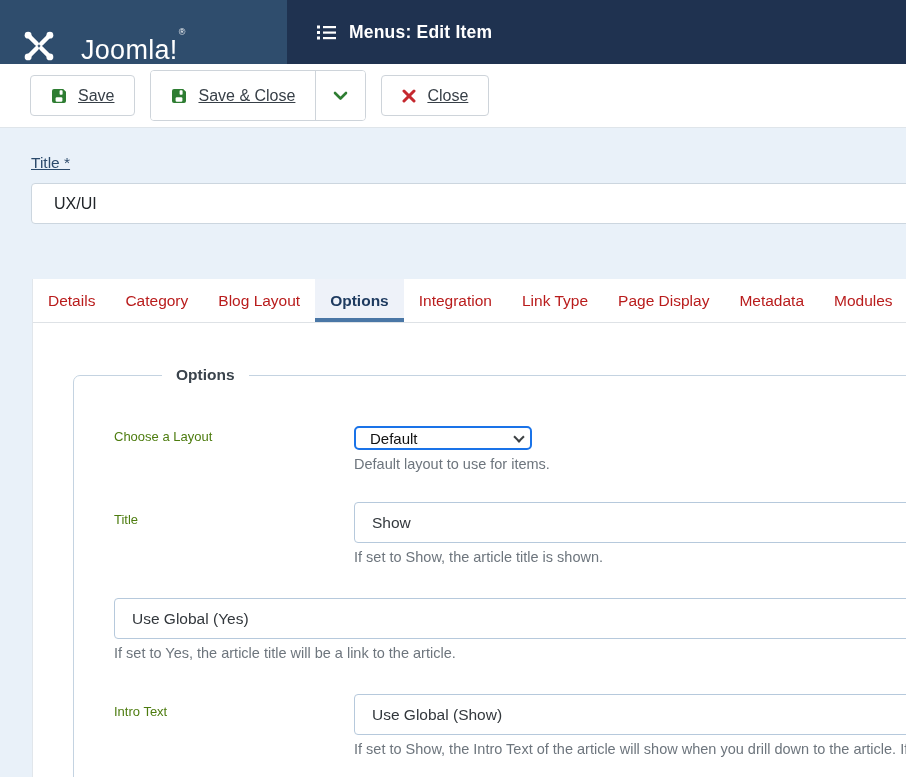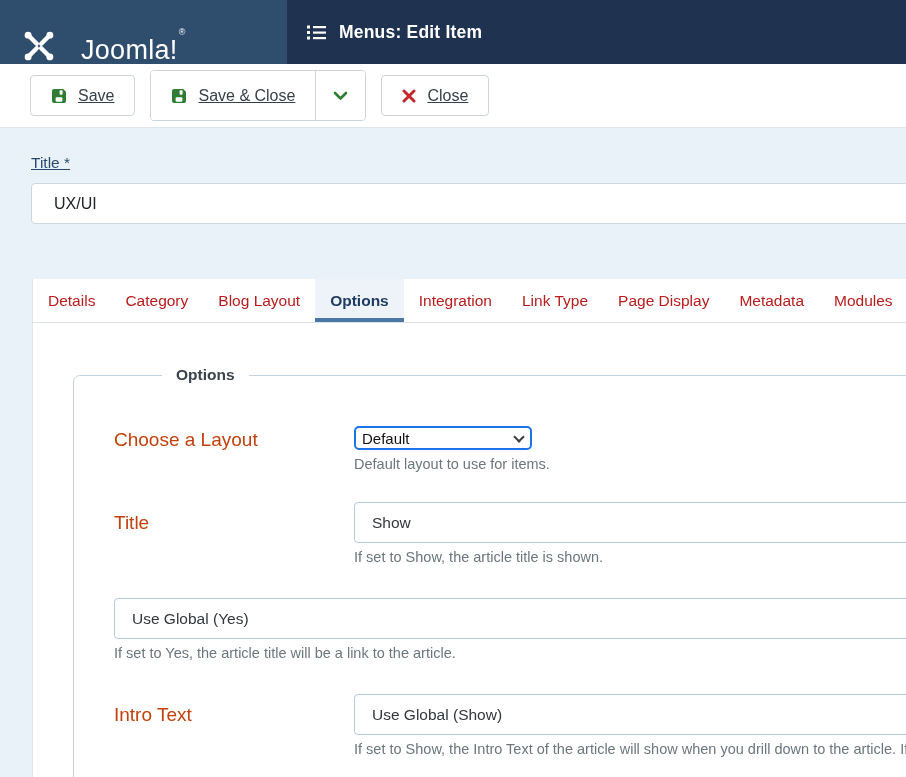--- a/index.html
+++ b/index.html
@@ -12,21 +12,21 @@
   
   .header{display:flex;height:64px;width:100%;}
   .header-brand{
     width:287px;min-width:287px;background:#2f4d6d;display:flex;align-items:flex-end;
     padding-left:21px;box-sizing:border-box;gap:24px;cursor:pointer;
   }
   .brand-word{color:#fff;font-size:27px;letter-spacing:.3px;line-height:1;}
   .brand-reg{color:#fff;font-size:9px;vertical-align:top;position:relative;top:-9px;margin-left:1px;}
   .header-titlebar{
     flex:1;background:#1f3250;display:flex;align-items:center;gap:13px;
-    padding-left:20px;box-sizing:border-box;
+    padding-left:30px;box-sizing:border-box;
   }
   .header-title{color:#fff;font-size:17.5px;font-weight:bold;letter-spacing:.2px;}
   
   .toolbar{
     height:64px;background:#ffffff;border-bottom:1px solid #dfe5ea;
     display:flex;align-items:center;padding-left:30px;box-sizing:border-box;gap:15px;
   }
   .btn{
     display:flex;align-items:center;gap:11px;height:41px;padding:0 20px;
     background:#fff;border:1px solid #ced4da;border-radius:4px;
@@ -76,29 +76,29 @@
   }
   fieldset.options legend{
     margin-left:48px;padding:0 14px;font-size:15.5px;font-weight:bold;color:#3a434c;
   }
   .frow{display:flex;}
   .frow-1{margin-top:42px;}
   .frow-2{margin-top:30px;}
   .frow-3{margin-top:33px;}
   .frow-4{margin-top:33px;}
   .flabel{
-    width:240px;min-width:240px;font-size:19px;color:#c2410c;box-sizing:border-box;
+    width:240px;min-width:240px;font-size:13px;color:#4d7c0f;box-sizing:border-box;
   }
   .flabel.center-tall{padding-top:10px;}
   .flabel.center-select{padding-top:3px;}
   .fcontrol{flex:1;min-width:0;}
   .select-wrap{position:relative;width:178px;}
   select.layout-select{
     width:178px;height:24px;border:2px solid #1a73e8;border-radius:5px;background:#fff;
-    font-size:15px;color:#111;padding:0 24px 0 6px;font-family:inherit;
+    font-size:15px;color:#111;padding:0 24px 0 14px;font-family:inherit;
     appearance:none;-webkit-appearance:none;-moz-appearance:none;outline:none;
   }
   .select-chevron{
     position:absolute;right:9px;top:7px;width:8px;height:8px;pointer-events:none;
     border-right:2px solid #3c4043;border-bottom:2px solid #3c4043;transform:rotate(45deg);
     box-sizing:border-box;
   }
   .fancy-box{
     height:41px;box-sizing:border-box;border:1px solid #b6c9dc;border-radius:4px;
     background:#fff;font-size:15.5px;color:#32373c;line-height:39px;padding-left:17px;

